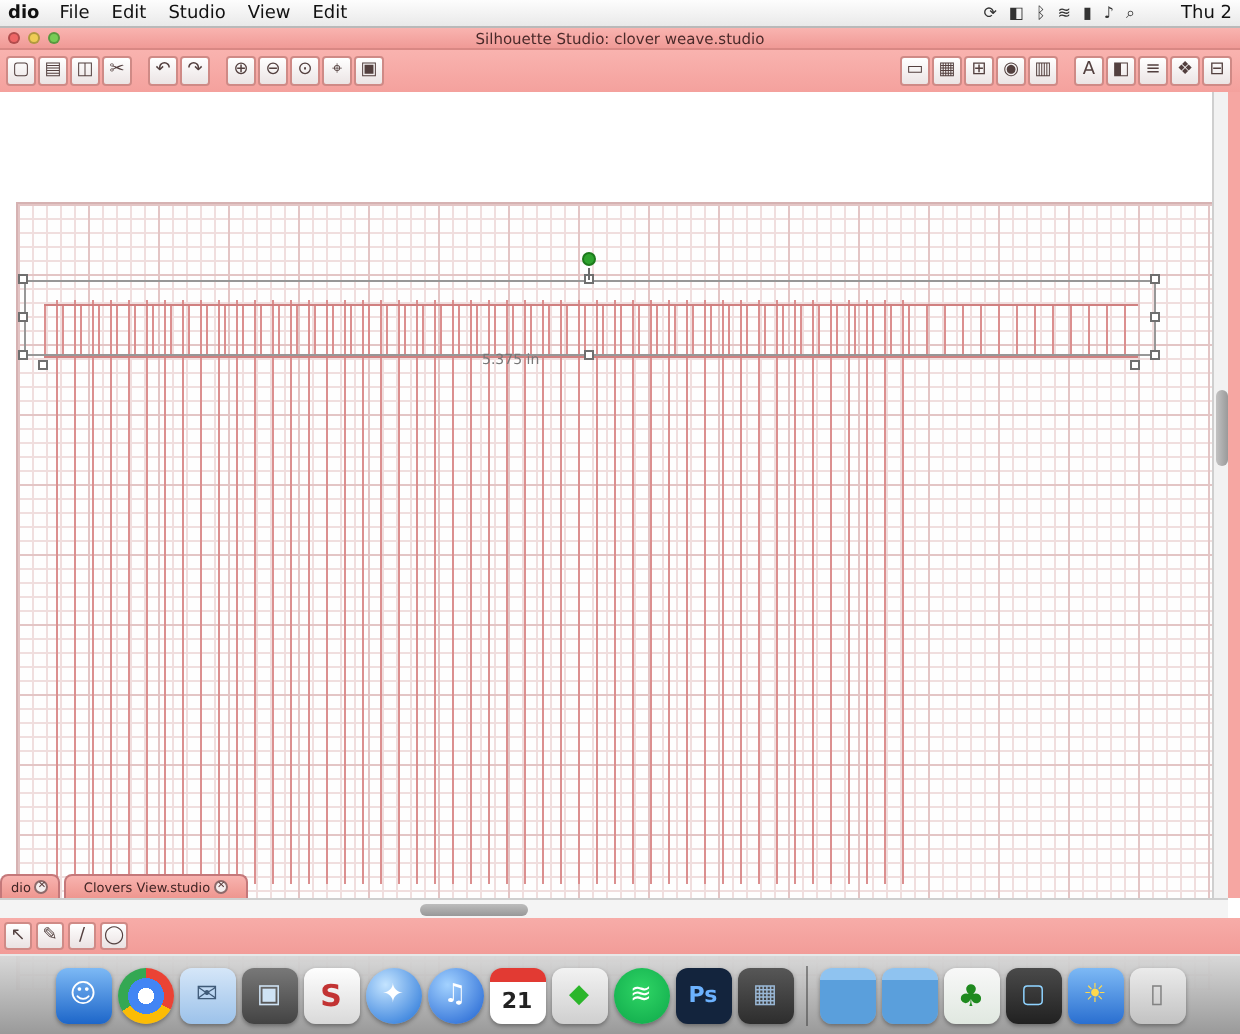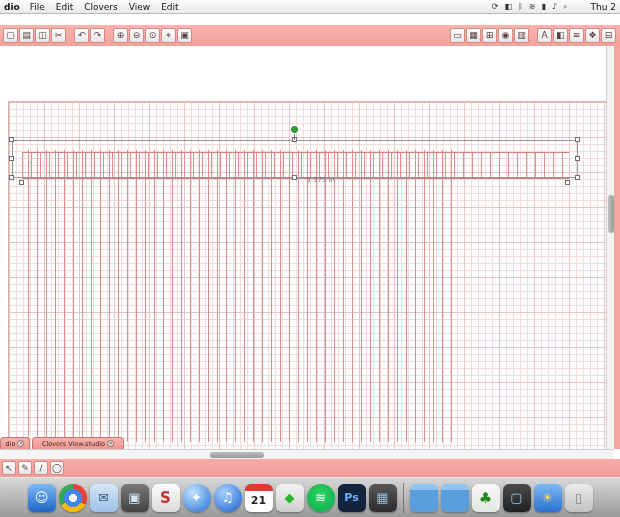--- a/index.html
+++ b/index.html
@@ -52,21 +52,21 @@
   .sel { position:absolute; left:12px; top:140px; width:566px; height:38px;
     border:1px solid #979797; background:transparent; }
   .hd { position:absolute; width:5px; height:5px; background:#fff; border:1px solid #6f6f6f; }
   .hd1{left:9px;top:137px;} .hd2{left:292px;top:137px;} .hd3{left:575px;top:137px;}
   .hd4{left:9px;top:156px;} .hd5{left:575px;top:156px;}
   .hd6{left:9px;top:175px;} .hd7{left:292px;top:175px;} .hd8{left:575px;top:175px;}
   .hd9{left:19px;top:180px;} .hd10{left:565px;top:180px;}
   .rot-stem { position:absolute; left:294px; top:134px; width:1px; height:6px; background:#6b6b6b; }
   .rot-dot { position:absolute; left:291px; top:126px; width:7px; height:7px; border-radius:50%;
     background:#2fa32f; border:1px solid #1c7a1c; }
-  .measure { position:absolute; left:255px; top:176px; width:80px; text-align:right;
+  .measure { position:absolute; left:241px; top:176px; width:80px; text-align:left;
     font-size:7px; color:#777; }
 
   .vscroll { position:absolute; left:606px; top:46px; width:8px; height:403px;
     background:#f2f2f2; border-left:1px solid #cfcfcf; }
   .vthumb { position:absolute; left:1px; top:149px; width:6px; height:38px;
     background:linear-gradient(90deg,#c2c2c2,#9a9a9a); border-radius:3px; }
   .right-frame { position:absolute; left:614px; top:46px; width:6px; height:403px; background:#f6a6a2; }
 
   
   .tabbar { position:absolute; left:0; top:437px; height:12px; }
@@ -121,35 +121,41 @@
 </style>
 </head>
 <body>
 
 <div id="screen">
 
   <div class="menubar">
     <span class="appmenu">dio</span>
     <span class="mitem">File</span>
     <span class="mitem">Edit</span>
-    <span class="mitem">Clovers</span>
+    <span class="mitem">Studio</span>
     <span class="mitem">View</span>
     <span class="mitem">Edit</span>
     <div class="mstatus">
       <span class="sicon">⟳</span>
       <span class="sicon">◧</span>
       <span class="sicon">ᛒ</span>
       <span class="sicon">≋</span>
       <span class="sicon">▮</span>
       <span class="sicon">♪</span>
       <span class="sicon">⌕</span>
       <span class="clock">Thu 2</span>
     </div>
   </div>
 
+  <div class="titlebar">
+    <span class="tl-btn tl-red"></span>
+    <span class="tl-btn tl-yellow"></span>
+    <span class="tl-btn tl-green"></span>
+    <span class="wtitle">Silhouette Studio: clover weave.studio</span>
+  </div>
 
   <div class="toolbar">
     <span class="ticon">▢</span>
     <span class="ticon">▤</span>
     <span class="ticon">◫</span>
     <span class="ticon">✂</span>
     <span class="tspace"></span>
     <span class="ticon">↶</span>
     <span class="ticon">↷</span>
     <span class="tspace"></span>

